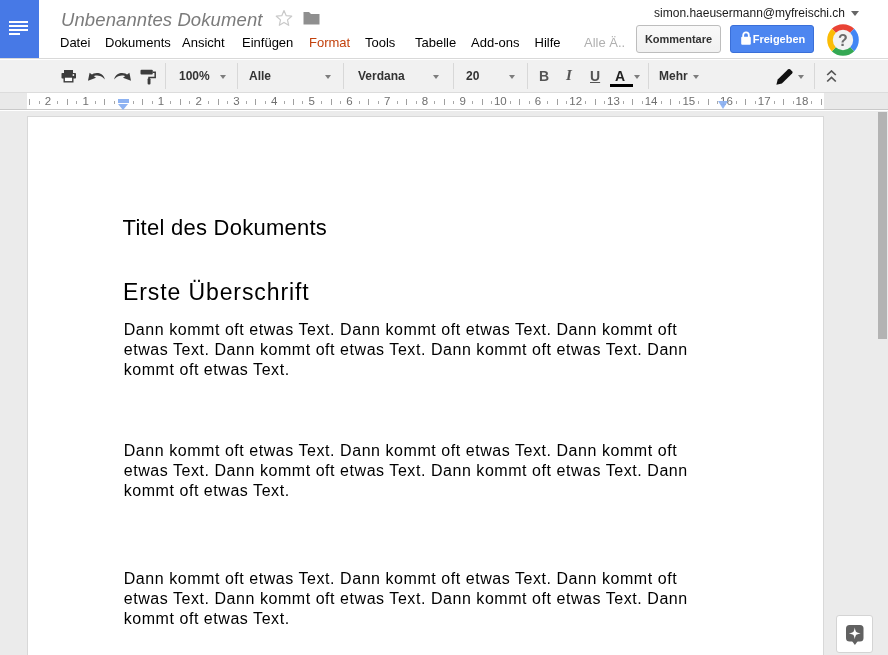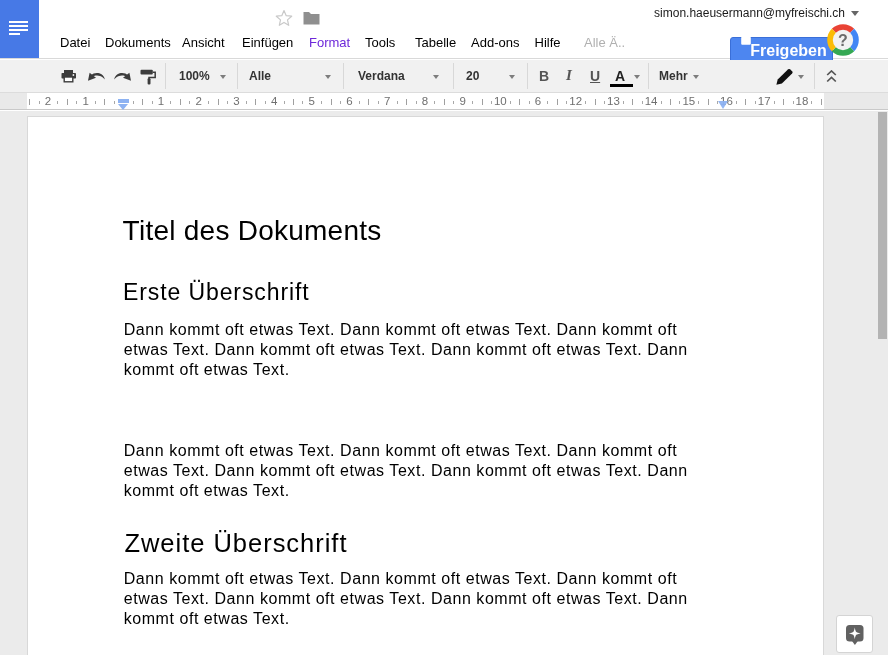--- a/index.html
+++ b/index.html
@@ -15,23 +15,23 @@
   color:#7b7b7b; letter-spacing:0.1px; }
 .mi { position:absolute; top:35px; font-size:13px; }
 #email { position:absolute; right:43px; top:6px; font-size:12px; color:#1a1a1a; }
 #emailtri { position:absolute; right:29px; top:11px; width:0; height:0;
   border-left:4.5px solid transparent; border-right:4.5px solid transparent;
   border-top:5px solid #666; }
 #btn-comment { position:absolute; left:636px; top:25px; width:85px; height:28px;
   border:1px solid #bdbdbd; border-radius:3px;
   background:linear-gradient(#f9f9f9,#f1f1f1);
   font-size:11px; font-weight:bold; color:#333; text-align:center; line-height:26px; }
-#btn-share { position:absolute; left:730px; top:37px; width:103px; height:28px;
+#btn-share { position:absolute; left:730px; top:25px; width:84px; height:28px;
   border:1px solid #3a6fd8; border-radius:3px; background:#4d86f0;
-  font-size:16px; font-weight:bold; color:#fff; text-align:center; line-height:26px; }
+  font-size:11px; font-weight:bold; color:#fff; text-align:center; line-height:26px; }
 
 
 #toolbar { position:absolute; left:0; top:60px; width:888px; height:32px;
   background:#f1f1f1; }
 .sep { position:absolute; top:3px; width:1px; height:26px; background:#d8d8d8; }
 .tlabel { position:absolute; font-size:12px; font-weight:bold; color:#333; top:9px; }
 .dArr { position:absolute; top:14.5px; width:0; height:0;
   border-left:3.6px solid transparent; border-right:3.6px solid transparent;
   border-top:4px solid #7d7d7d; }
 
@@ -70,40 +70,42 @@
 <body>
 <div id="app">
 
 <div id="header">
   <div id="logo">
     <div class="hl" style="top:21px"></div>
     <div class="hl" style="top:24.9px"></div>
     <div class="hl" style="top:28.8px"></div>
     <div class="hl" style="top:32.7px; width:10.5px"></div>
   </div>
+  <div id="doctitle">Unbenanntes Dokument</div>
 
   <svg style="left:275px;top:9px" width="18" height="18" viewBox="0 0 18 18">
     <path d="M9 1.6 L11.2 6.7 L16.7 7.2 L12.5 10.9 L13.7 16.3 L9 13.4 L4.3 16.3 L5.5 10.9 L1.3 7.2 L6.8 6.7 Z" fill="none" stroke="#c9c9c9" stroke-width="1.2" stroke-linejoin="round"></path>
   </svg>
 
   <svg style="left:303px;top:11px" width="17" height="14" viewBox="0 0 17 14">
     <path d="M0.5 1 H6 L8 3 H16.5 V13.5 H0.5 Z" fill="#8f8f8f"></path>
   </svg>
   <span class="mi" style="left:60px;color:#000">Datei</span>
 <span class="mi" style="left:105px;color:#000">Dokuments</span>
 <span class="mi" style="left:182px;color:#000">Ansicht</span>
 <span class="mi" style="left:242px;color:#000">Einfügen</span>
-<span class="mi" style="left:309px;color:#6d28d9">Format</span>
+<span class="mi" style="left:309px;color:#c2410c">Format</span>
 <span class="mi" style="left:365px;color:#000">Tools</span>
 <span class="mi" style="left:415px;color:#000">Tabelle</span>
 <span class="mi" style="left:471px;color:#000">Add-ons</span>
 <span class="mi" style="left:534.5px;color:#000">Hilfe</span>
 <span class="mi" style="left:584px;color:#b0b0b0">Alle Ä..</span>
   <div id="email">simon.haeusermann@myfreischi.ch</div>
   <div id="emailtri"></div>
+  <div id="btn-comment">Kommentare</div>
   <div id="btn-share"><span style="margin-left:14px">Freigeben</span></div>
 
   <svg style="left:740px;top:31px" width="12" height="15" viewBox="0 0 12 15">
     <path d="M3.2 6 V4.2 a2.8 2.8 0 0 1 5.6 0 V6" fill="none" stroke="#fff" stroke-width="1.8"></path>
     <rect x="1.2" y="5.7" width="9.6" height="8" rx="1" fill="#fff"></rect>
   </svg>
 
   <svg style="left:827px;top:23.5px" width="32" height="32" viewBox="0 0 32 32">
     <g transform="translate(16,16)">
       <circle r="13" fill="#f2f2f2"></circle>
@@ -264,25 +266,24 @@
 <div class="rts" style="left:811.3px"></div>
 <div class="rtm" style="left:820.8px"></div>
   <div id="indL-bar"></div>
   <div id="indL-tri"></div>
   <div id="indR-tri"></div>
 </div>
 
 <div id="canvas">
   <div id="page"></div>
 </div>
-<div class="doc" style="left:122.6px;top:215.3px;font-size:28px;letter-spacing:0.25px">Titel des Dokuments</div>
+<div class="doc" style="left:122.6px;top:215.3px;font-size:22px;letter-spacing:0.25px">Titel des Dokuments</div>
 <div class="doc" style="left:123px;top:278.6px;font-size:23px;letter-spacing:0.9px">Erste Überschrift</div>
 <div class="doc body" style="left:123.7px;top:320px">Dann kommt oft etwas Text. Dann kommt oft etwas Text. Dann kommt oft<br>etwas Text. Dann kommt oft etwas Text. Dann kommt oft etwas Text. Dann<br>kommt oft etwas Text.</div>
 <div class="doc body" style="left:123.7px;top:440.9px">Dann kommt oft etwas Text. Dann kommt oft etwas Text. Dann kommt oft<br>etwas Text. Dann kommt oft etwas Text. Dann kommt oft etwas Text. Dann<br>kommt oft etwas Text.</div>
-<div class="doc" style="left:124.4px;top:528.8px;font-size:25.5px;letter-spacing:0.98px">Zweite Überschrift</div>
 <div class="doc body" style="left:123.7px;top:569.0px">Dann kommt oft etwas Text. Dann kommt oft etwas Text. Dann kommt oft<br>etwas Text. Dann kommt oft etwas Text. Dann kommt oft etwas Text. Dann<br>kommt oft etwas Text.</div>
 <div id="scrollthumb"></div>
 <div id="explore">
     <svg style="left:8px;top:8.5px" width="20" height="21" viewBox="0 0 20 21">
       <rect x="1" y="0" width="17.5" height="16.5" rx="3.5" fill="#616161"></rect>
       <path d="M9.7 16 L12.8 16 L9.9 20 L7 16 Z" fill="#616161"></path>
       <path d="M9.75 2.5 C10.15 5.0 10.8 6.6 11.3 7.0 C11.8 7.4 13.3 8.1 15.65 8.4
                C13.3 8.7 11.8 9.4 11.3 9.8 C10.8 10.2 10.15 11.8 9.75 14.3
                C9.35 11.8 8.7 10.2 8.2 9.8 C7.7 9.4 6.2 8.7 3.85 8.4
                C6.2 8.1 7.7 7.4 8.2 7.0 C8.7 6.6 9.35 5.0 9.75 2.5 Z" fill="#fff"></path>

